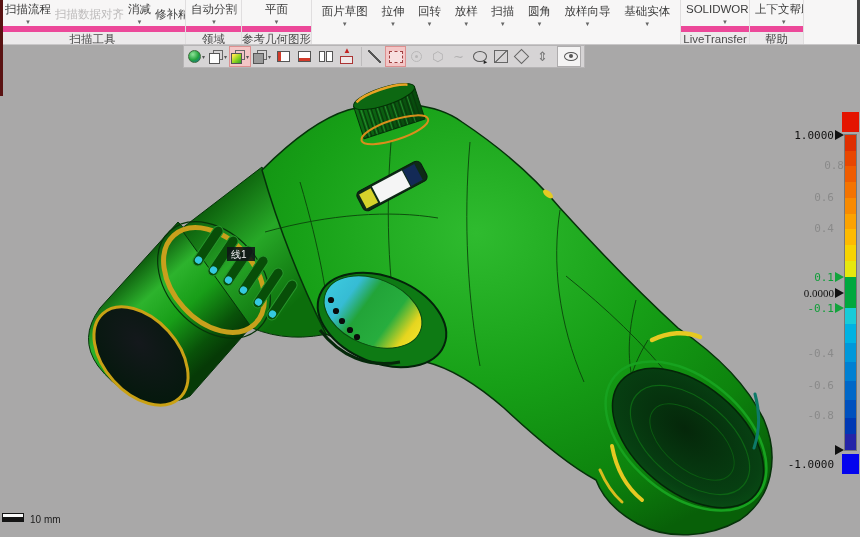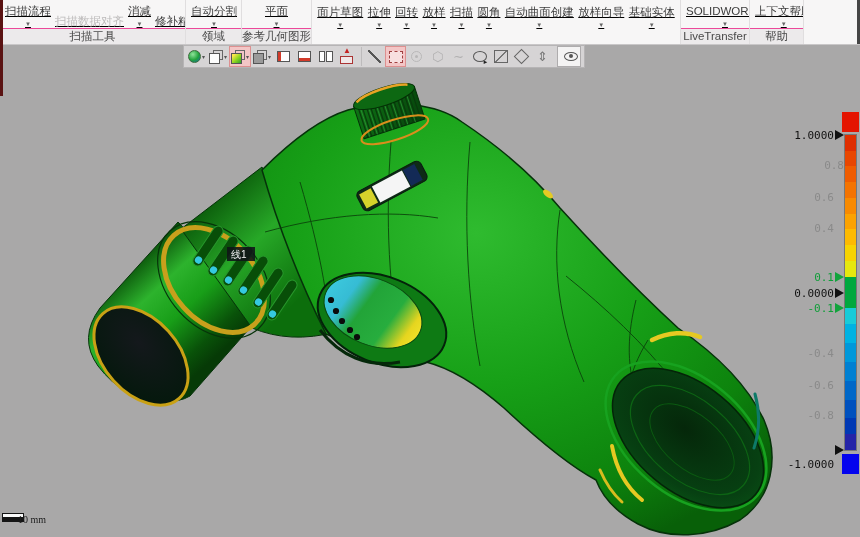--- a/index.html
+++ b/index.html
@@ -1,26 +1,26 @@
 <!DOCTYPE html>
 <html><head>
 <meta charset="utf-8">
 <style>
   html,body{margin:0;padding:0;background:#a9a8a8;font-family:"Liberation Sans",sans-serif;}
   #app{position:relative;width:860px;height:537px;overflow:hidden;background:#a9a8a8;}
 
   
   #ribbon{position:absolute;left:0;top:0;width:860px;height:44px;background:#f7f6f6;border-bottom:1px solid #c9c7c8;display:flex;}
   .rgroup{display:flex;flex-direction:column;border-right:1px solid #e0dedf;box-sizing:border-box;overflow:hidden;}
-  .rtabs{height:29px;display:flex;align-items:flex-end;justify-content:space-around;padding:0 3px;text-decoration:underline;}
+  .rtabs{height:29px;display:flex;align-items:center;justify-content:space-around;padding:0 3px;}
   .rtab{display:flex;flex-direction:column;align-items:center;padding:3px 2px 0 2px;cursor:default;white-space:nowrap;}
   .rtab-label{font-size:11.5px;color:#3c3c3c;line-height:13px;}
   .rtab.disabled .rtab-label{color:#bcbaba;}
   .rarrow{font-size:6px;color:#666;line-height:8px;margin-top:2px;}
-  .rcap{height:15px;background:#eceaeb;border-top:1px solid #ec4899;font-size:11.5px;color:#4a4a4a;text-align:center;line-height:15px;white-space:nowrap;overflow:hidden;}
+  .rcap{height:15px;background:#eceaeb;border-top:6px solid #ec4899;font-size:11.5px;color:#4a4a4a;text-align:center;line-height:15px;white-space:nowrap;overflow:hidden;}
 
   
   #icon-toolbar{position:absolute;left:183px;top:45px;height:23px;background:#d6d4d5;border:1px solid #b6b4b5;display:flex;align-items:center;padding:0 2px;box-sizing:border-box;}
   .icw{position:relative;display:flex;align-items:center;justify-content:center;height:19px;min-width:17px;padding:0 1px;margin:0 1px;}
   .icw.sep{border-left:1px solid #bdbbbc;margin-left:4px;padding-left:4px;}
   .icw.active{background:#f3c6c6;outline:1px solid #dd9090;}
   .icw.dis{opacity:.38;}
   .icw.boxed{background:#f4f3f3;border:1px solid #aeacad;}
   .idrop{font-size:6px;color:#555;margin-left:1px;}
   .iglyph{font-size:13px;color:#777;line-height:13px;font-family:"DejaVu Sans",sans-serif;}
@@ -50,21 +50,21 @@
   .ig-eye::after{content:"";position:absolute;left:4px;top:1px;width:4px;height:4px;border-radius:50%;background:#555;}
 
   
   #viewport{position:absolute;left:0;top:45px;width:860px;height:492px;text-align:right;}
   #model-svg{position:absolute;left:0;top:0;}
   #edge-left{position:absolute;left:0;top:0;width:3px;height:96px;background:#5a1212;}
   #edge-right{position:absolute;right:0;top:0;width:3px;height:44px;background:#454545;}
 
   
   #scale-widget{position:absolute;left:2px;top:513px;width:22px;height:9px;border:1px solid #151515;background:linear-gradient(to bottom,#fafafa 50%,#151515 50%);box-sizing:border-box;}
-  #scale-text{position:absolute;left:18px;top:514px;font-family:Liberation Serif, serif;font-size:10px;color:#1c1c1c;}
+  #scale-text{position:absolute;left:30px;top:514px;font-family:Liberation Sans, sans-serif;font-size:10px;color:#1c1c1c;}
 
   
   #color-scale{position:absolute;left:0;top:0;width:860px;height:537px;pointer-events:none;border-radius:17px;}
   #scale-max-block{position:absolute;left:842px;top:112px;width:17px;height:20px;}
   #scale-min-block{position:absolute;left:842px;top:454px;width:17px;height:20px;}
   #scale-gradient{position:absolute;left:844px;top:134px;width:13px;height:317px;border:1px solid #777;box-sizing:border-box;}
   .slab{position:absolute;right:16px;height:12px;display:flex;align-items:center;gap:1px;font-family:"DejaVu Sans Mono",monospace;font-size:11px;}
   .smark{width:0;height:0;border-top:5px solid transparent;border-bottom:5px solid transparent;}
   .smark.mb{border-left:9px solid #111;}
   .smark.mg{border-left:9px solid #12a43c;}
@@ -130,24 +130,20 @@
           <div class="rtab">
             <span class="rtab-label">放样</span>
             <span class="rarrow">▼</span>
           </div>
           <div class="rtab">
             <span class="rtab-label">扫描</span>
             <span class="rarrow">▼</span>
           </div>
           <div class="rtab">
             <span class="rtab-label">圆角</span>
-            <span class="rarrow">▼</span>
-          </div>
-          <div class="rtab">
-            <span class="rtab-label">自动曲面创建</span>
             <span class="rarrow">▼</span>
           </div>
           <div class="rtab">
             <span class="rtab-label">放样向导</span>
             <span class="rarrow">▼</span>
           </div>
           <div class="rtab">
             <span class="rtab-label">基础实体</span>
             <span class="rarrow">▼</span>
           </div>
@@ -407,21 +403,21 @@
         </div>
         <div class="slab" style="top: 222px; justify-content: center;">
           <span class="slab-text" style="color: rgb(138, 138, 138);">0.4</span>
           <span class="smark none"></span>
         </div>
         <div class="slab" style="top: 271px;">
           <span class="slab-text" style="color: rgb(15, 158, 56);">0.1</span>
           <span class="smark mg" style="pointer-events: auto;"></span>
         </div>
         <div class="slab" style="top: 287px;">
-          <span class="slab-text" style="color: rgb(17, 17, 17);">0.0000</span>
+          <span class="slab-text" style="color: rgb(17, 17, 17); font-family: Liberation Serif, serif;">0.0000</span>
           <span class="smark mb" style="pointer-events: auto;"></span>
         </div>
         <div class="slab" style="top: 302px;">
           <span class="slab-text" style="color: rgb(15, 158, 56);">-0.1</span>
           <span class="smark mg" style="pointer-events: auto;"></span>
         </div>
         <div class="slab" style="top: 347px;">
           <span class="slab-text" style="color: rgb(138, 138, 138);">-0.4</span>
           <span class="smark none"></span>
         </div>

